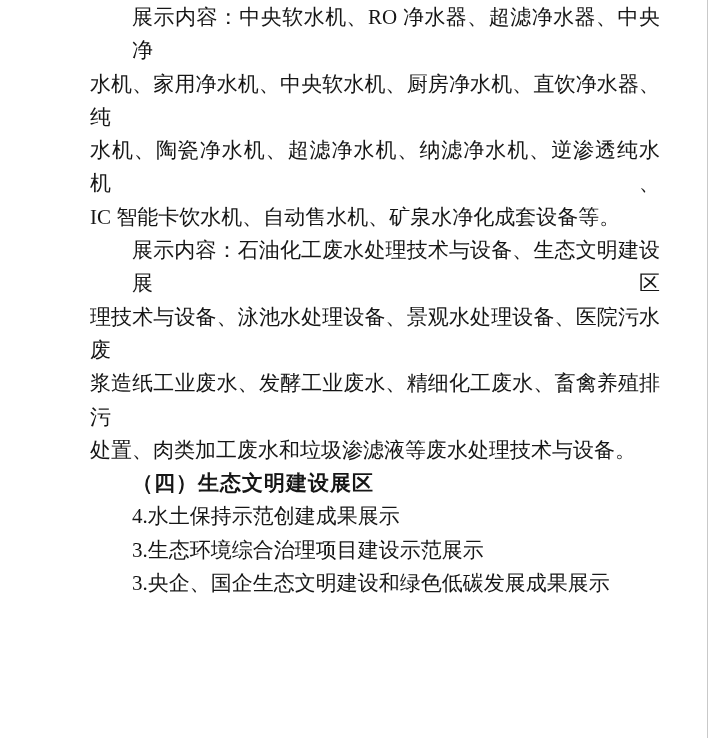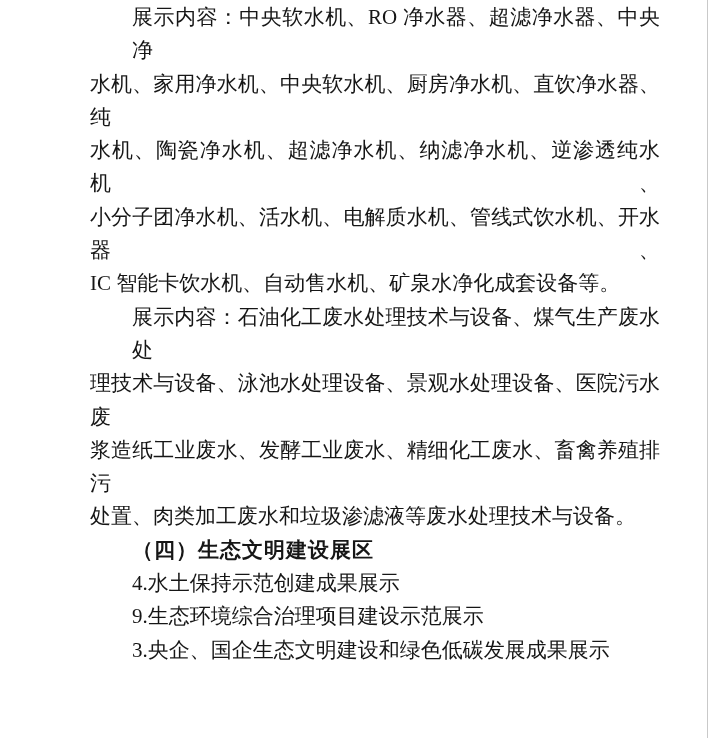--- a/index.html
+++ b/index.html
@@ -53,36 +53,35 @@
 </style>
 </head>
 <body>
 
 <div class="page">
   <div class="text-block">
       <div class="para body">
         <div class="line indent fill">展示内容：中央软水机、RO 净水器、超滤净水器、中央净</div>
         <div class="line fill">水机、家用净水机、中央软水机、厨房净水机、直饮净水器、纯</div>
         <div class="line fill">水机、陶瓷净水机、超滤净水机、纳滤净水机、逆渗透纯水机、</div>
-        <div class="line fill">小分子团净水机、活水机、电解质水机、管线式饮水机、开水器、</div>
         <div class="line">IC 智能卡饮水机、自动售水机、矿泉水净化成套设备等。</div>
       </div>
       <div class="para body">
-        <div class="line indent fill">展示内容：石油化工废水处理技术与设备、煤气生产废水处</div>
+        <div class="line indent fill">展示内容：石油化工废水处理技术与设备、生态文明建设展区</div>
         <div class="line fill">理技术与设备、泳池水处理设备、景观水处理设备、医院污水废</div>
         <div class="line fill">浆造纸工业废水、发酵工业废水、精细化工废水、畜禽养殖排污</div>
         <div class="line">处置、肉类加工废水和垃圾渗滤液等废水处理技术与设备。</div>
       </div>
       <div class="para heading-kai">
         <div class="line indent">（四）生态文明建设展区</div>
       </div>
       <div class="para body">
         <div class="line indent">4.水土保持示范创建成果展示</div>
       </div>
       <div class="para body">
-        <div class="line indent">9.生态环境综合治理项目建设示范展示</div>
+        <div class="line indent">3.生态环境综合治理项目建设示范展示</div>
       </div>
       <div class="para body">
         <div class="line indent">3.央企、国企生态文明建设和绿色低碳发展成果展示</div>
       </div>
     </div>
   <div class="page-edge"></div>
 </div>
 
 </body></html>

